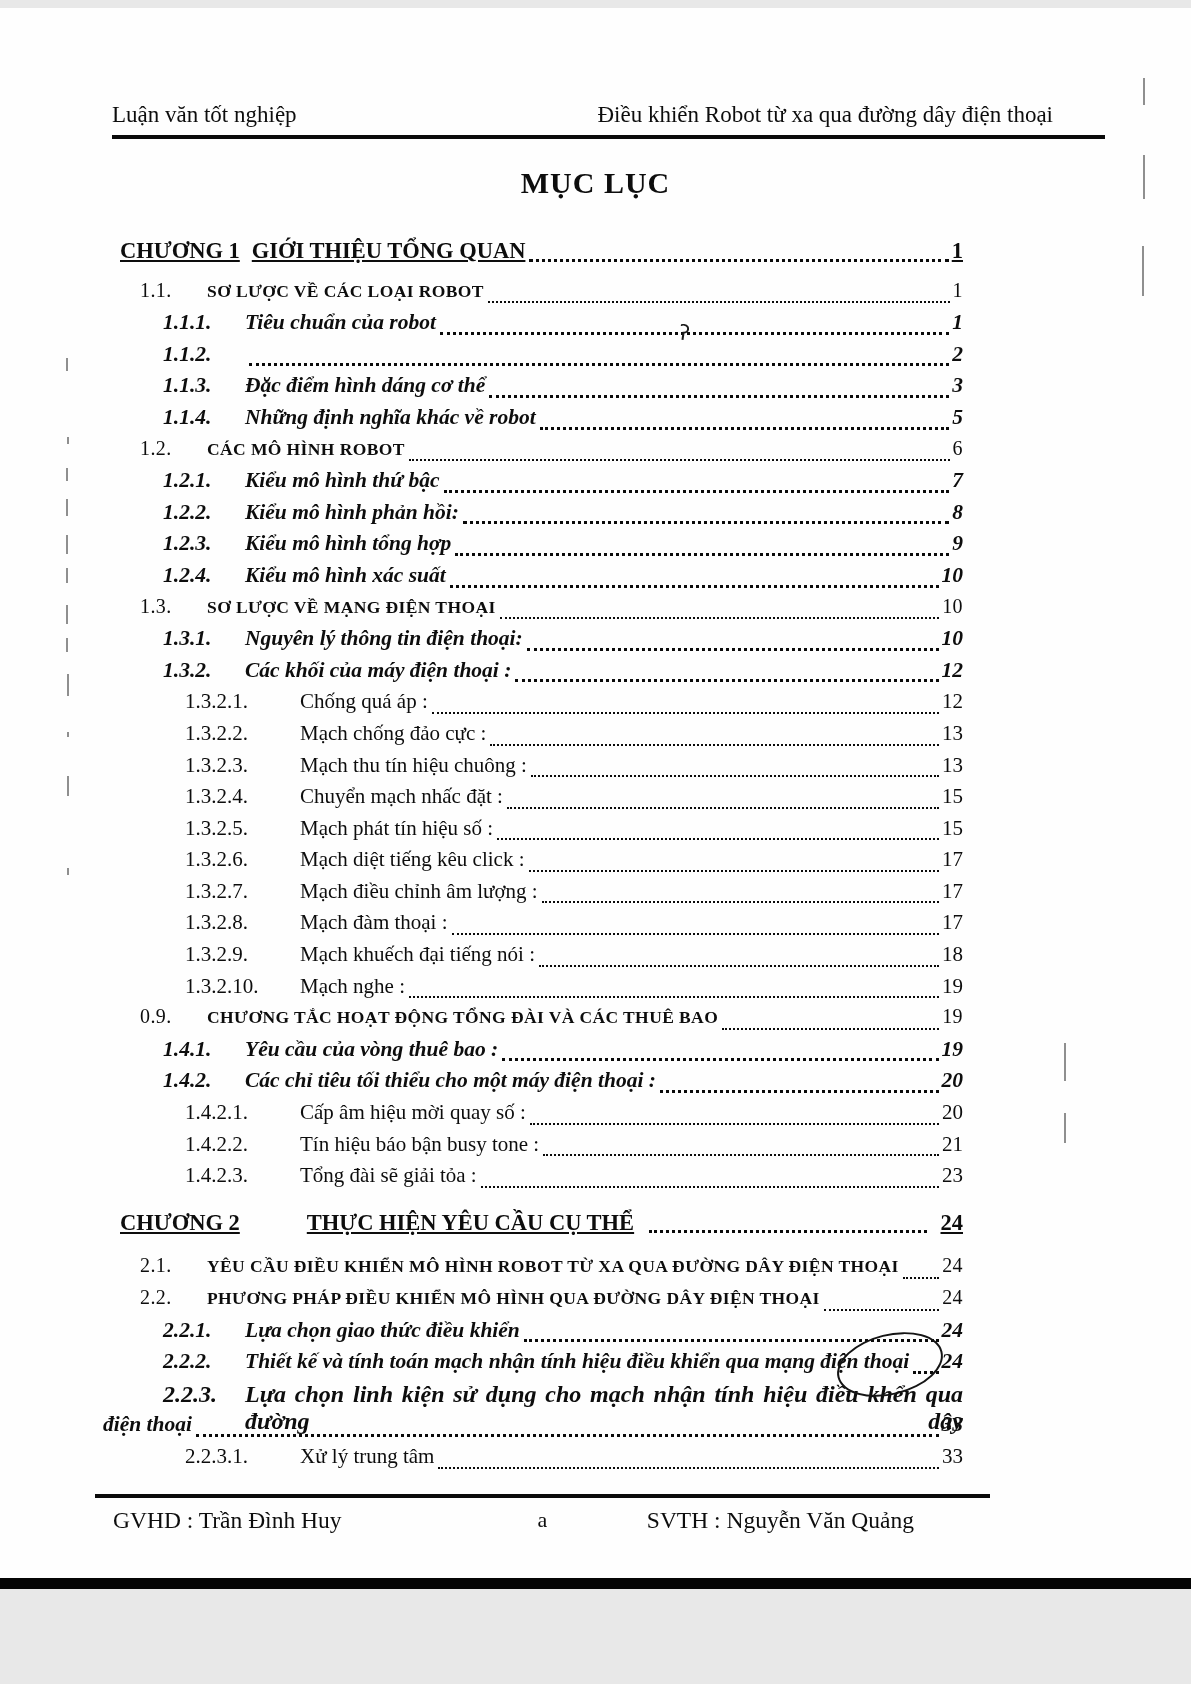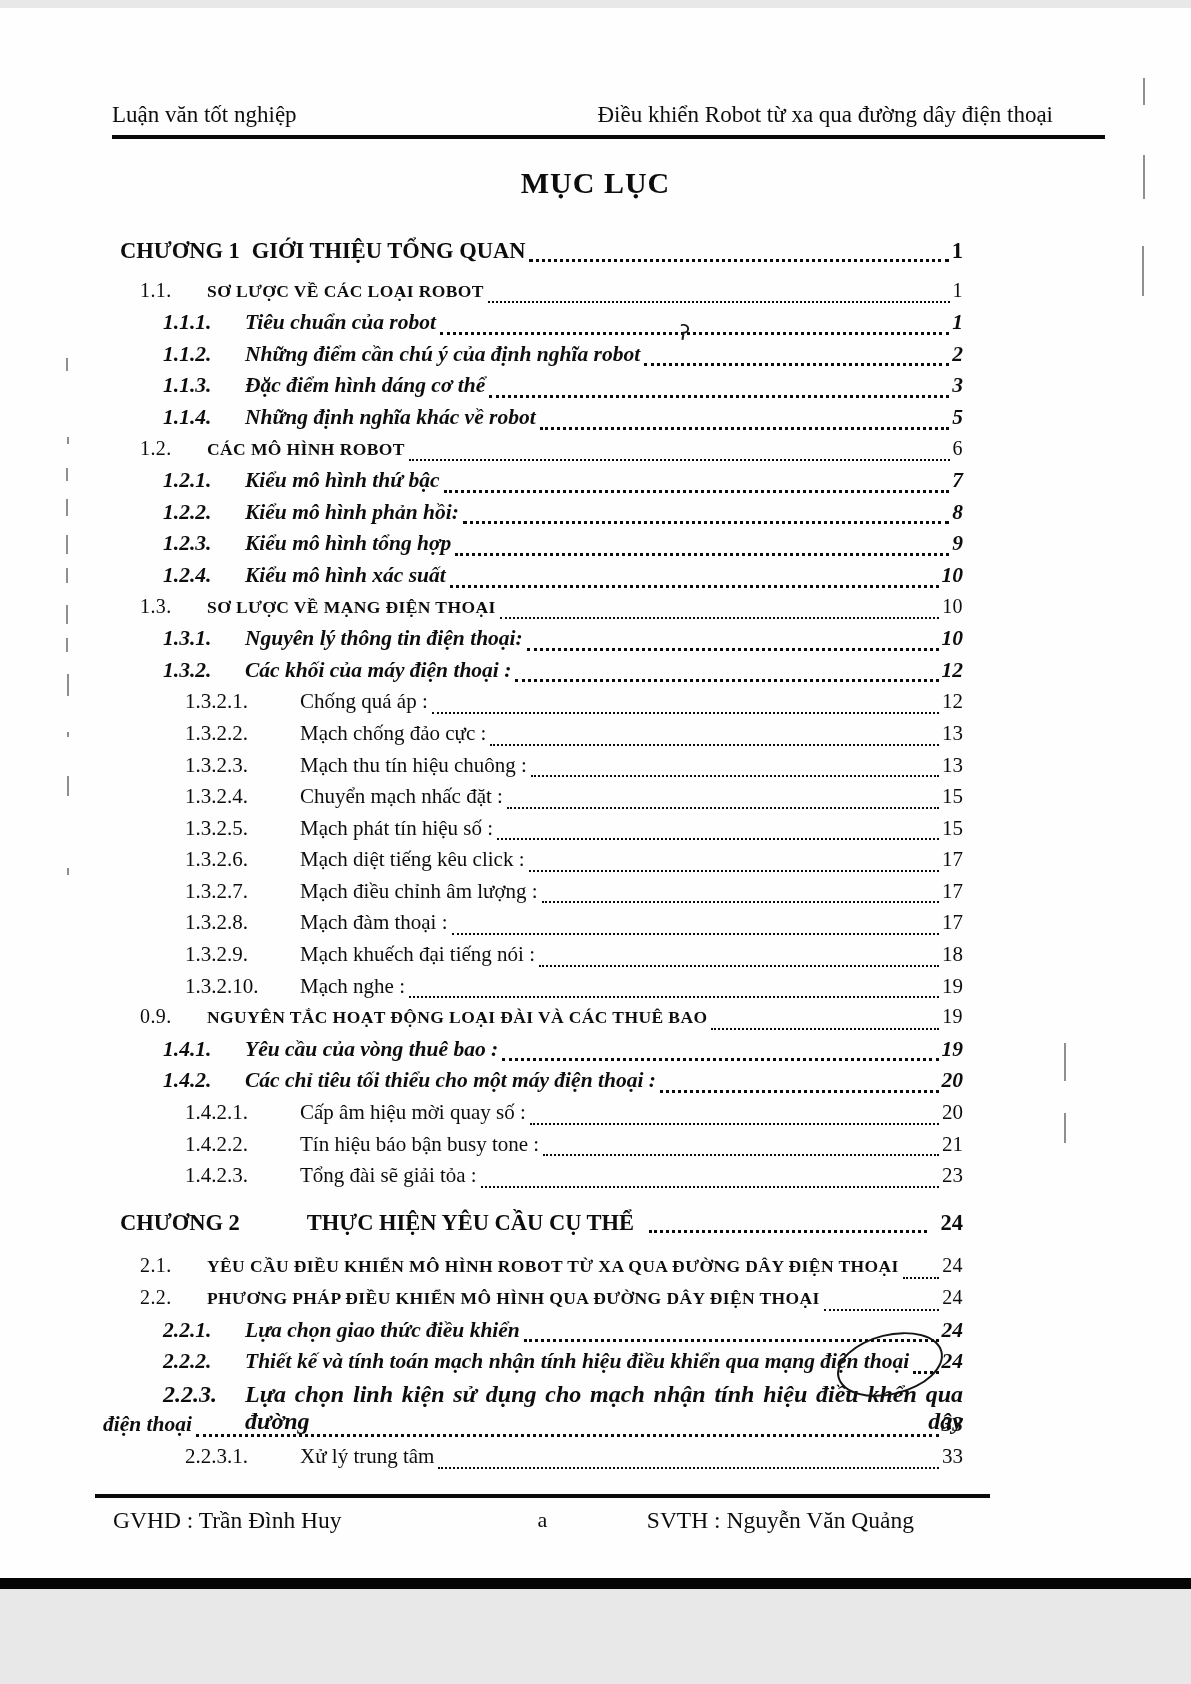--- a/index.html
+++ b/index.html
@@ -33,21 +33,21 @@
   .row{display:flex;align-items:baseline;height:31.6px;}
   .row .num{flex:0 0 auto;}
   .row .ttl{flex:0 1 auto;white-space:nowrap;}
   .dots{
     flex:1 1 0;min-width:8px;
     border-bottom:3.1px dotted #0a0a0a;
     align-self:flex-end;margin:0 3px 7px 4px;
   }
   .pg{flex:0 0 auto;text-align:right;}
   
-  .row.chapter{font-weight:bold;font-size:22.5px;margin-top:6px;margin-bottom:9px;}
+  .row.chapter{font-weight:bold;font-size:22.5px;margin-top:6px;margin-bottom:9px;text-decoration:underline;}
   .row.chapter .num{margin-right:12px;}
   .row.chapter2{margin-top:15px;margin-bottom:13px;gap:11px;}
   .row.chapter2 .num{margin-right:56px;}
   .row.chapter .dots{border-bottom-width:3.5px;margin-bottom:8px;}
   
   .row.section{font-size:17.5px;font-weight:600;letter-spacing:.4px;padding-left:20px;}
   .row.section .num{min-width:67px;font-size:20px;font-weight:normal;}
   .row.section .dots{border-bottom-width:2.7px;}
   .row.section .pg{font-size:20px;font-weight:normal;}
   
@@ -119,21 +119,20 @@
         <span class="pg">1</span>
       </div>
       <div class="row sub">
         <span class="num">1.1.1.</span>
         <span class="ttl">Tiêu chuẩn của robot</span>
         <span class="dots"></span>
         <span class="pg">1</span>
       </div>
       <div class="row sub">
         <span class="num">1.1.2.</span>
-        <span class="ttl">Những điểm cần chú ý của định nghĩa robot</span>
         <span class="dots"></span>
         <span class="pg">2</span>
       </div>
       <div class="row sub">
         <span class="num">1.1.3.</span>
         <span class="ttl">Đặc điểm hình dáng cơ thể</span>
         <span class="dots"></span>
         <span class="pg">3</span>
       </div>
       <div class="row sub">
@@ -245,21 +244,21 @@
         <span class="pg">18</span>
       </div>
       <div class="row sub2">
         <span class="num">1.3.2.10.</span>
         <span class="ttl">Mạch nghe :</span>
         <span class="dots"></span>
         <span class="pg">19</span>
       </div>
       <div class="row section">
         <span class="num">0.9.</span>
-        <span class="ttl">NGUYÊN TẮC HOẠT ĐỘNG LOẠI ĐÀI VÀ CÁC THUÊ BAO</span>
+        <span class="ttl">CHƯƠNG TẮC HOẠT ĐỘNG TỔNG ĐÀI VÀ CÁC THUÊ BAO</span>
         <span class="dots"></span>
         <span class="pg">19</span>
       </div>
       <div class="row sub">
         <span class="num">1.4.1.</span>
         <span class="ttl">Yêu cầu của vòng thuê bao :</span>
         <span class="dots"></span>
         <span class="pg">19</span>
       </div>
       <div class="row sub">

